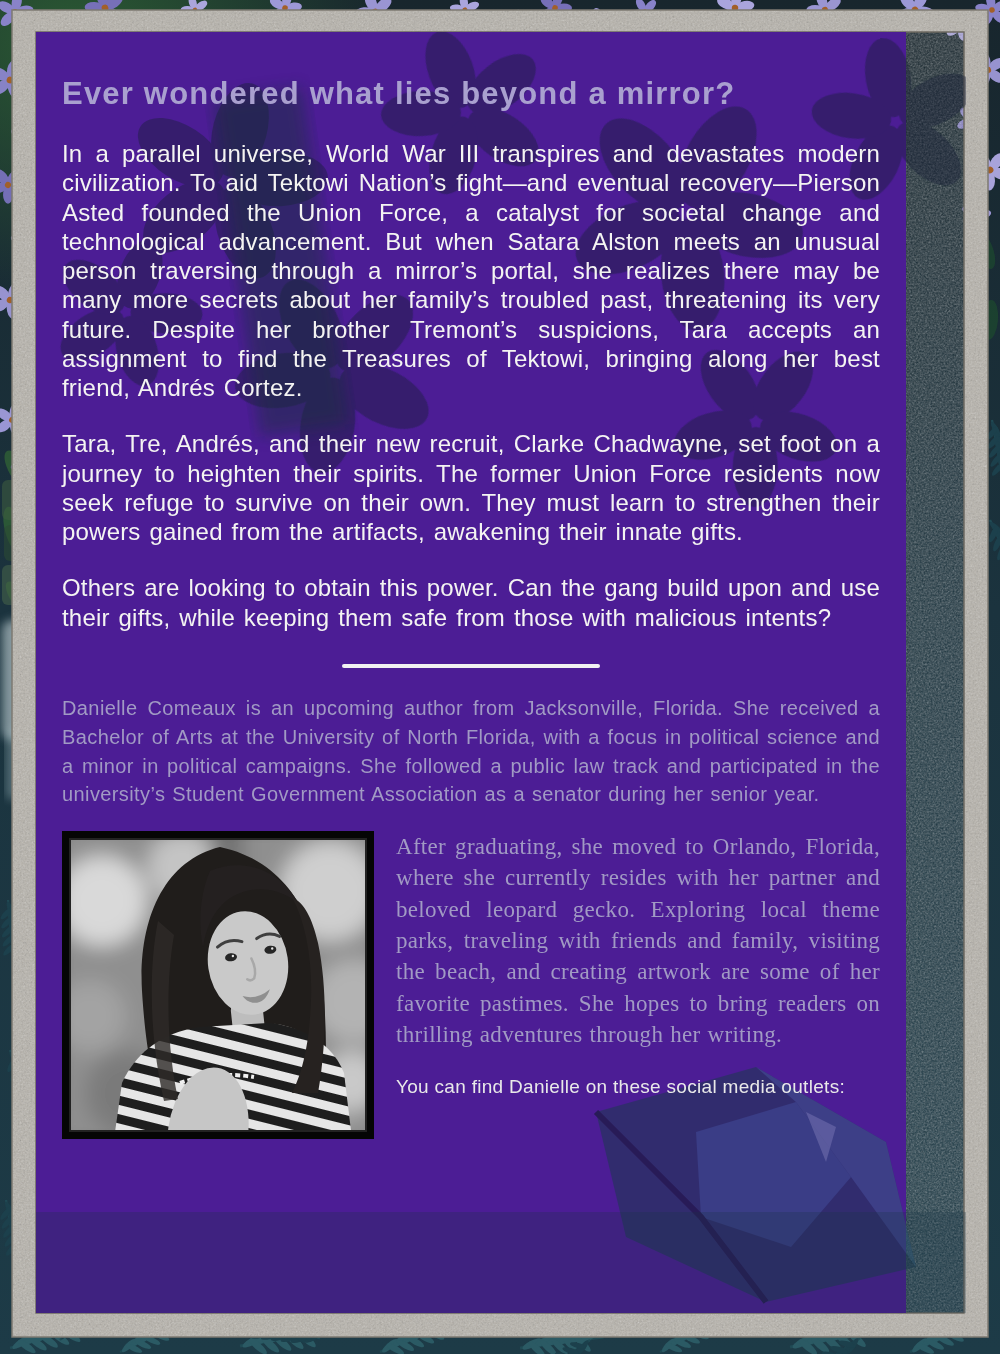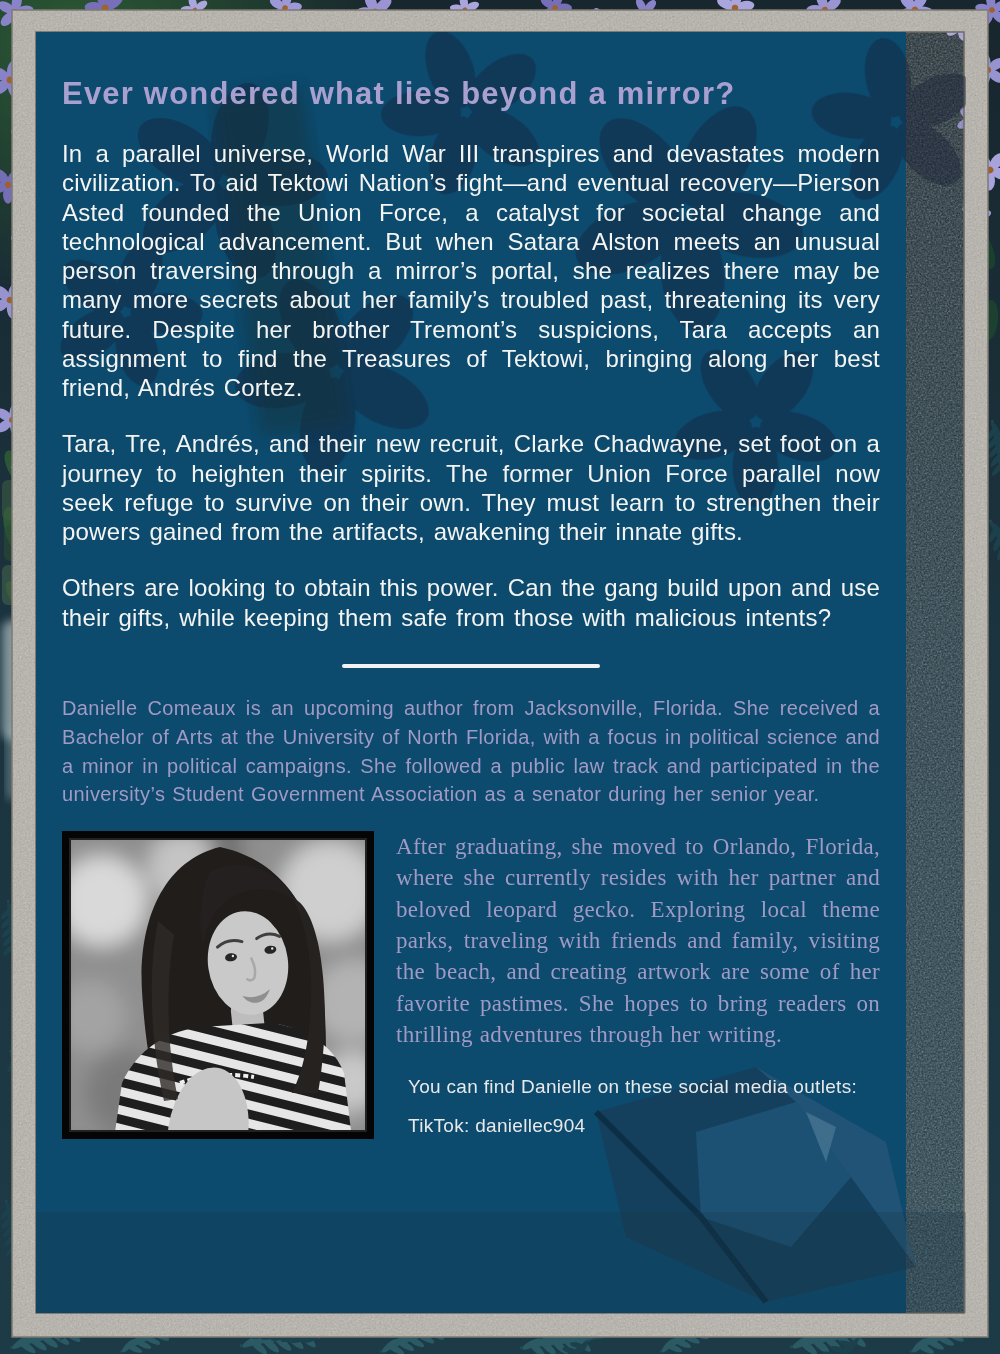--- a/index.html
+++ b/index.html
@@ -5,21 +5,21 @@
   html,body{margin:0;padding:0;}
   body{
     width:1000px;height:1354px;position:relative;overflow:hidden;
     background:#16303a;
     font-family:"Liberation Sans", sans-serif;
   }
   .cover{position:absolute;inset:0;}
   .bg-svg{position:absolute;left:0;top:0;}
   .panel{
     position:absolute;left:36px;top:32px;width:870px;height:1281px;
-    background:#0c4a6e;
+    background:#4c1d95;
   }
   .panel-deco{position:absolute;left:0;top:0;}
   .content{
     position:absolute;inset:0;padding:22px 26px;box-sizing:border-box;
     z-index:2;
   }
   .headline{
     margin:22px 0 0;
     font-size:31px;font-weight:bold;letter-spacing:1.2px;
     color:#a9a0cf;
@@ -39,21 +39,21 @@
     text-align:justify;letter-spacing:.4px;word-spacing:1px;
   }
   .bio-row{display:flex;gap:22px;margin-top:22px;}
   .photo{
     flex:0 0 312px;width:312px;height:308px;background:#000;
   }
   .photo svg{display:block;}
   .bio-col{flex:1;min-width:0;}
   .bio2{font-size:23px;line-height:1.36;letter-spacing:.3px;font-family:Liberation Serif, serif;}
   .social{margin-top:24px;color:#e9e9e9;font-size:19px;line-height:1.42;letter-spacing:.3px;}
-  .social p{margin:12px;}
+  .social p{margin:0;}
 </style>
 </head>
 <body>
 
 <div class="cover">
 
   <svg class="bg-svg" width="1000" height="1354" viewBox="0 0 1000 1354">
     <defs>
       <linearGradient id="bgGrad" x1="0" y1="0" x2="0" y2="1">
         <stop offset="0" stop-color="#18262d"></stop>
@@ -235,21 +235,21 @@
         <polygon points="770,1080 800,1095 790,1130" fill="#9fc0d0" opacity="0.5"></polygon>
       </g>
 
       <rect x="0" y="1180" width="930" height="101" fill="#173542" opacity="0.25"></rect>
     </svg>
 
     <div class="content">
       <h1 class="headline">Ever wondered what lies beyond a mirror?</h1>
 
       <p class="syn">In a parallel universe, World War III transpires and devastates modern civilization. To aid Tektowi Nation’s fight—and eventual recovery—Pierson Asted founded the Union Force, a catalyst for societal change and technological advancement. But when Satara Alston meets an unusual person traversing through a mirror’s portal, she realizes there may be many more secrets about her family’s troubled past, threatening its very future. Despite her brother Tremont’s suspicions, Tara accepts an assignment to find the Treasures of Tektowi, bringing along her best friend, Andrés Cortez.</p>
-      <p class="syn">Tara, Tre, Andrés, and their new recruit, Clarke Chadwayne, set foot on a journey to heighten their spirits. The former Union Force parallel now seek refuge to survive on their own. They must learn to strengthen their powers gained from the artifacts, awakening their innate gifts.</p>
+      <p class="syn">Tara, Tre, Andrés, and their new recruit, Clarke Chadwayne, set foot on a journey to heighten their spirits. The former Union Force residents now seek refuge to survive on their own. They must learn to strengthen their powers gained from the artifacts, awakening their innate gifts.</p>
       <p class="syn">Others are looking to obtain this power. Can the gang build upon and use their gifts, while keeping them safe from those with malicious intents?</p>
 
       <div class="divider"></div>
 
       <p class="bio">Danielle Comeaux is an upcoming author from Jacksonville, Florida. She received a Bachelor of Arts at the University of North Florida, with a focus in political science and a minor in political campaigns. She followed a public law track and participated in the university’s Student Government Association as a senator during her senior year.</p>
 
       <div class="bio-row">
         <div class="photo">
 
           <svg width="312" height="308" viewBox="0 0 312 308">
@@ -311,19 +311,18 @@
 
             <rect x="0" y="0" width="312" height="308" fill="none" stroke="#050505" stroke-width="14"></rect>
             <rect x="8" y="8" width="296" height="292" fill="none" stroke="#222" stroke-width="2"></rect>
           </svg>
         </div>
 
         <div class="bio-col">
           <p class="bio bio2">After graduating, she moved to Orlando, Florida, where she currently resides with her partner and beloved leopard gecko. Exploring local theme parks, traveling with friends and family, visiting the beach, and creating artwork are some of her favorite pastimes. She hopes to bring readers on thrilling adventures through her writing.</p>
           <div class="social">
             <p>You can find Danielle on these social media outlets:</p>
-            <p>TikTok: daniellec904</p>
           </div>
         </div>
       </div>
     </div>
   </div>
 </div>
 
 </body></html>

